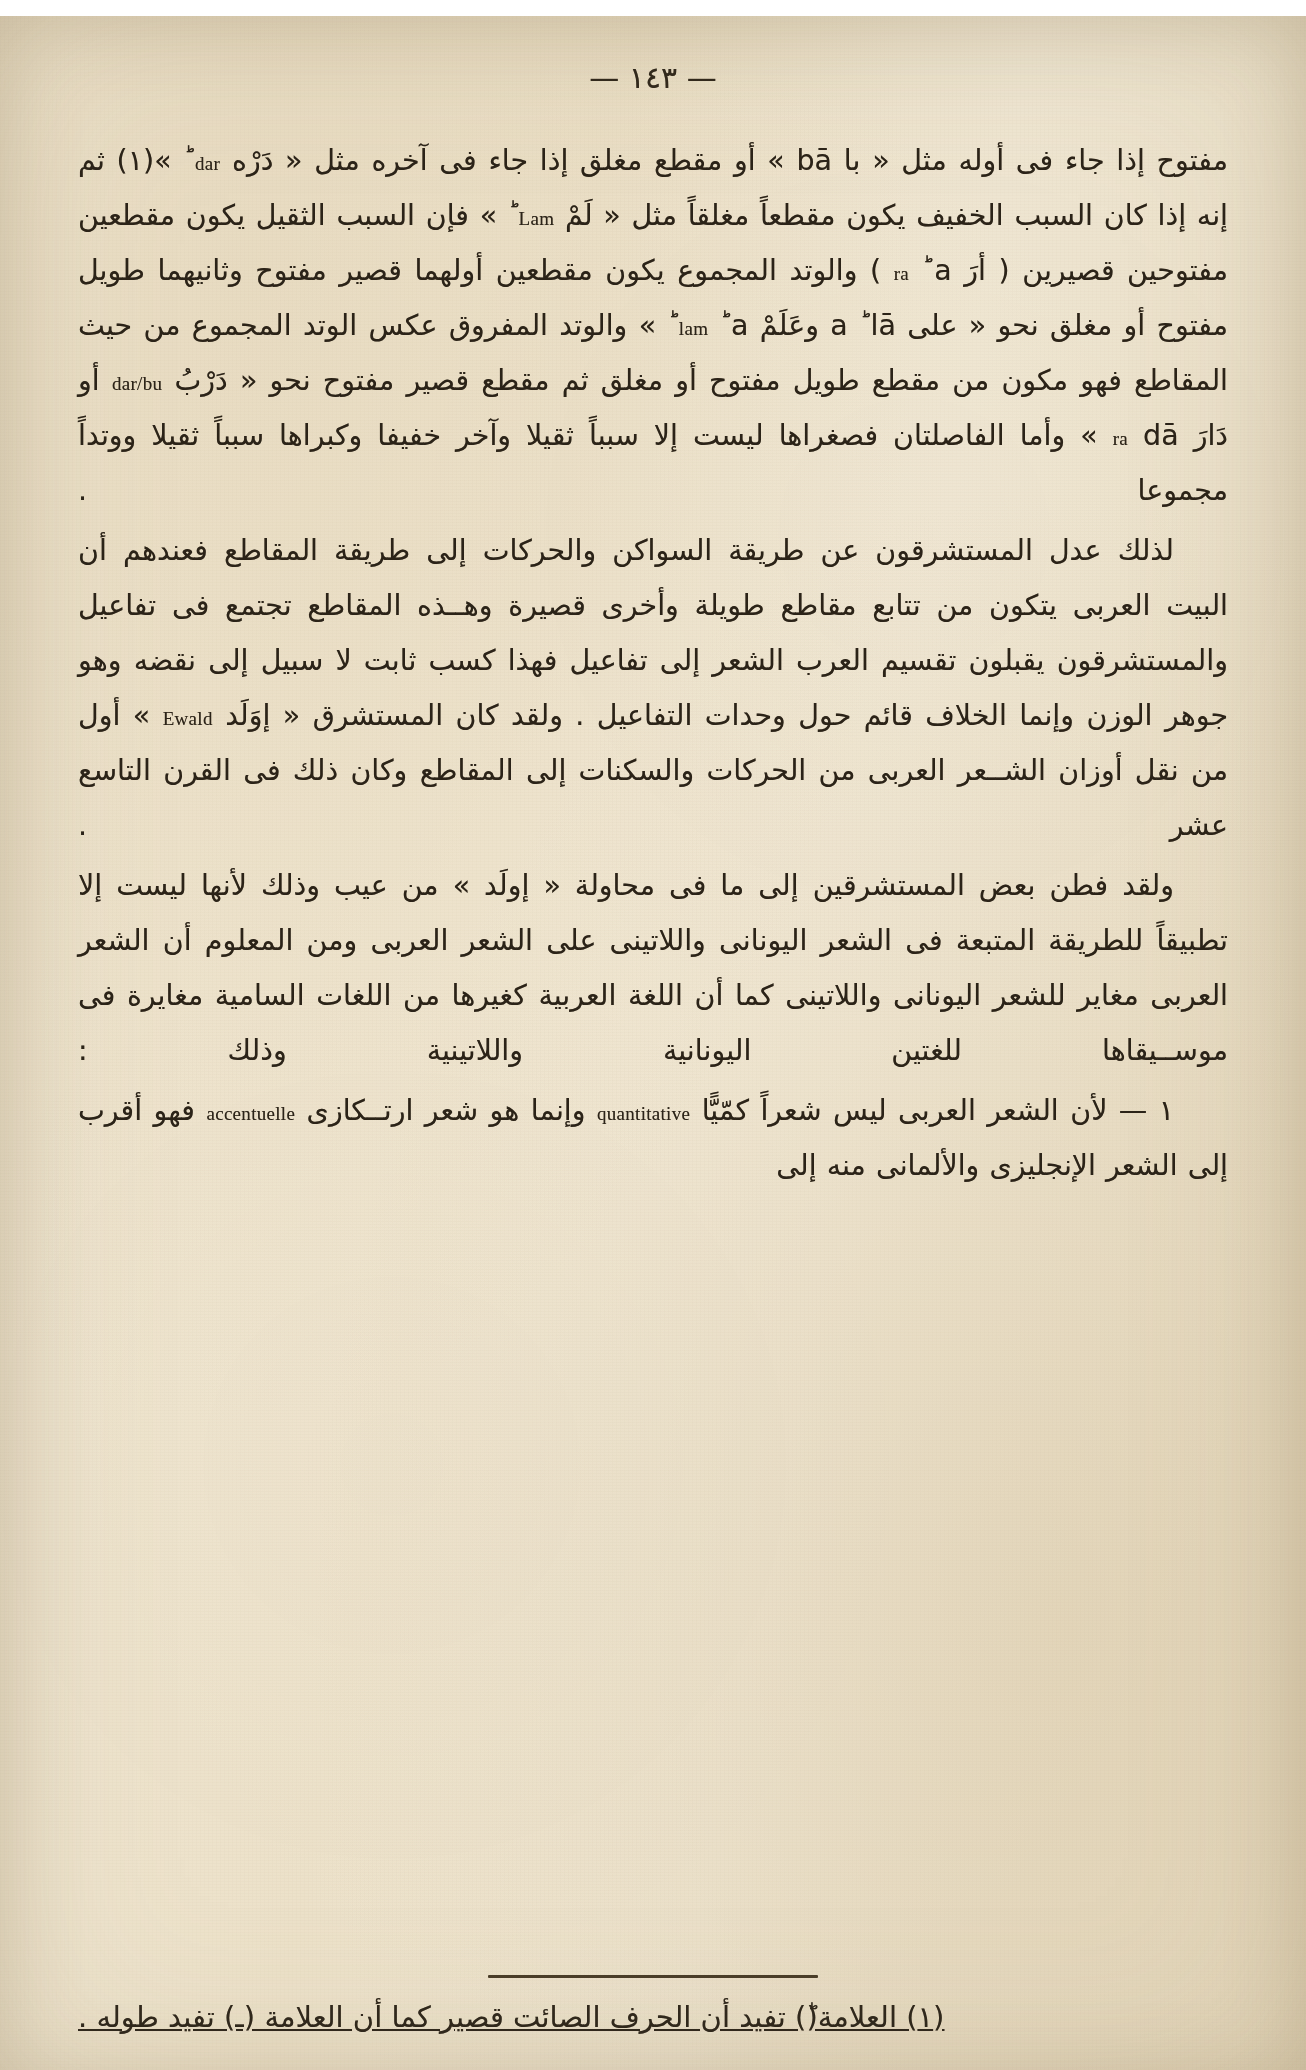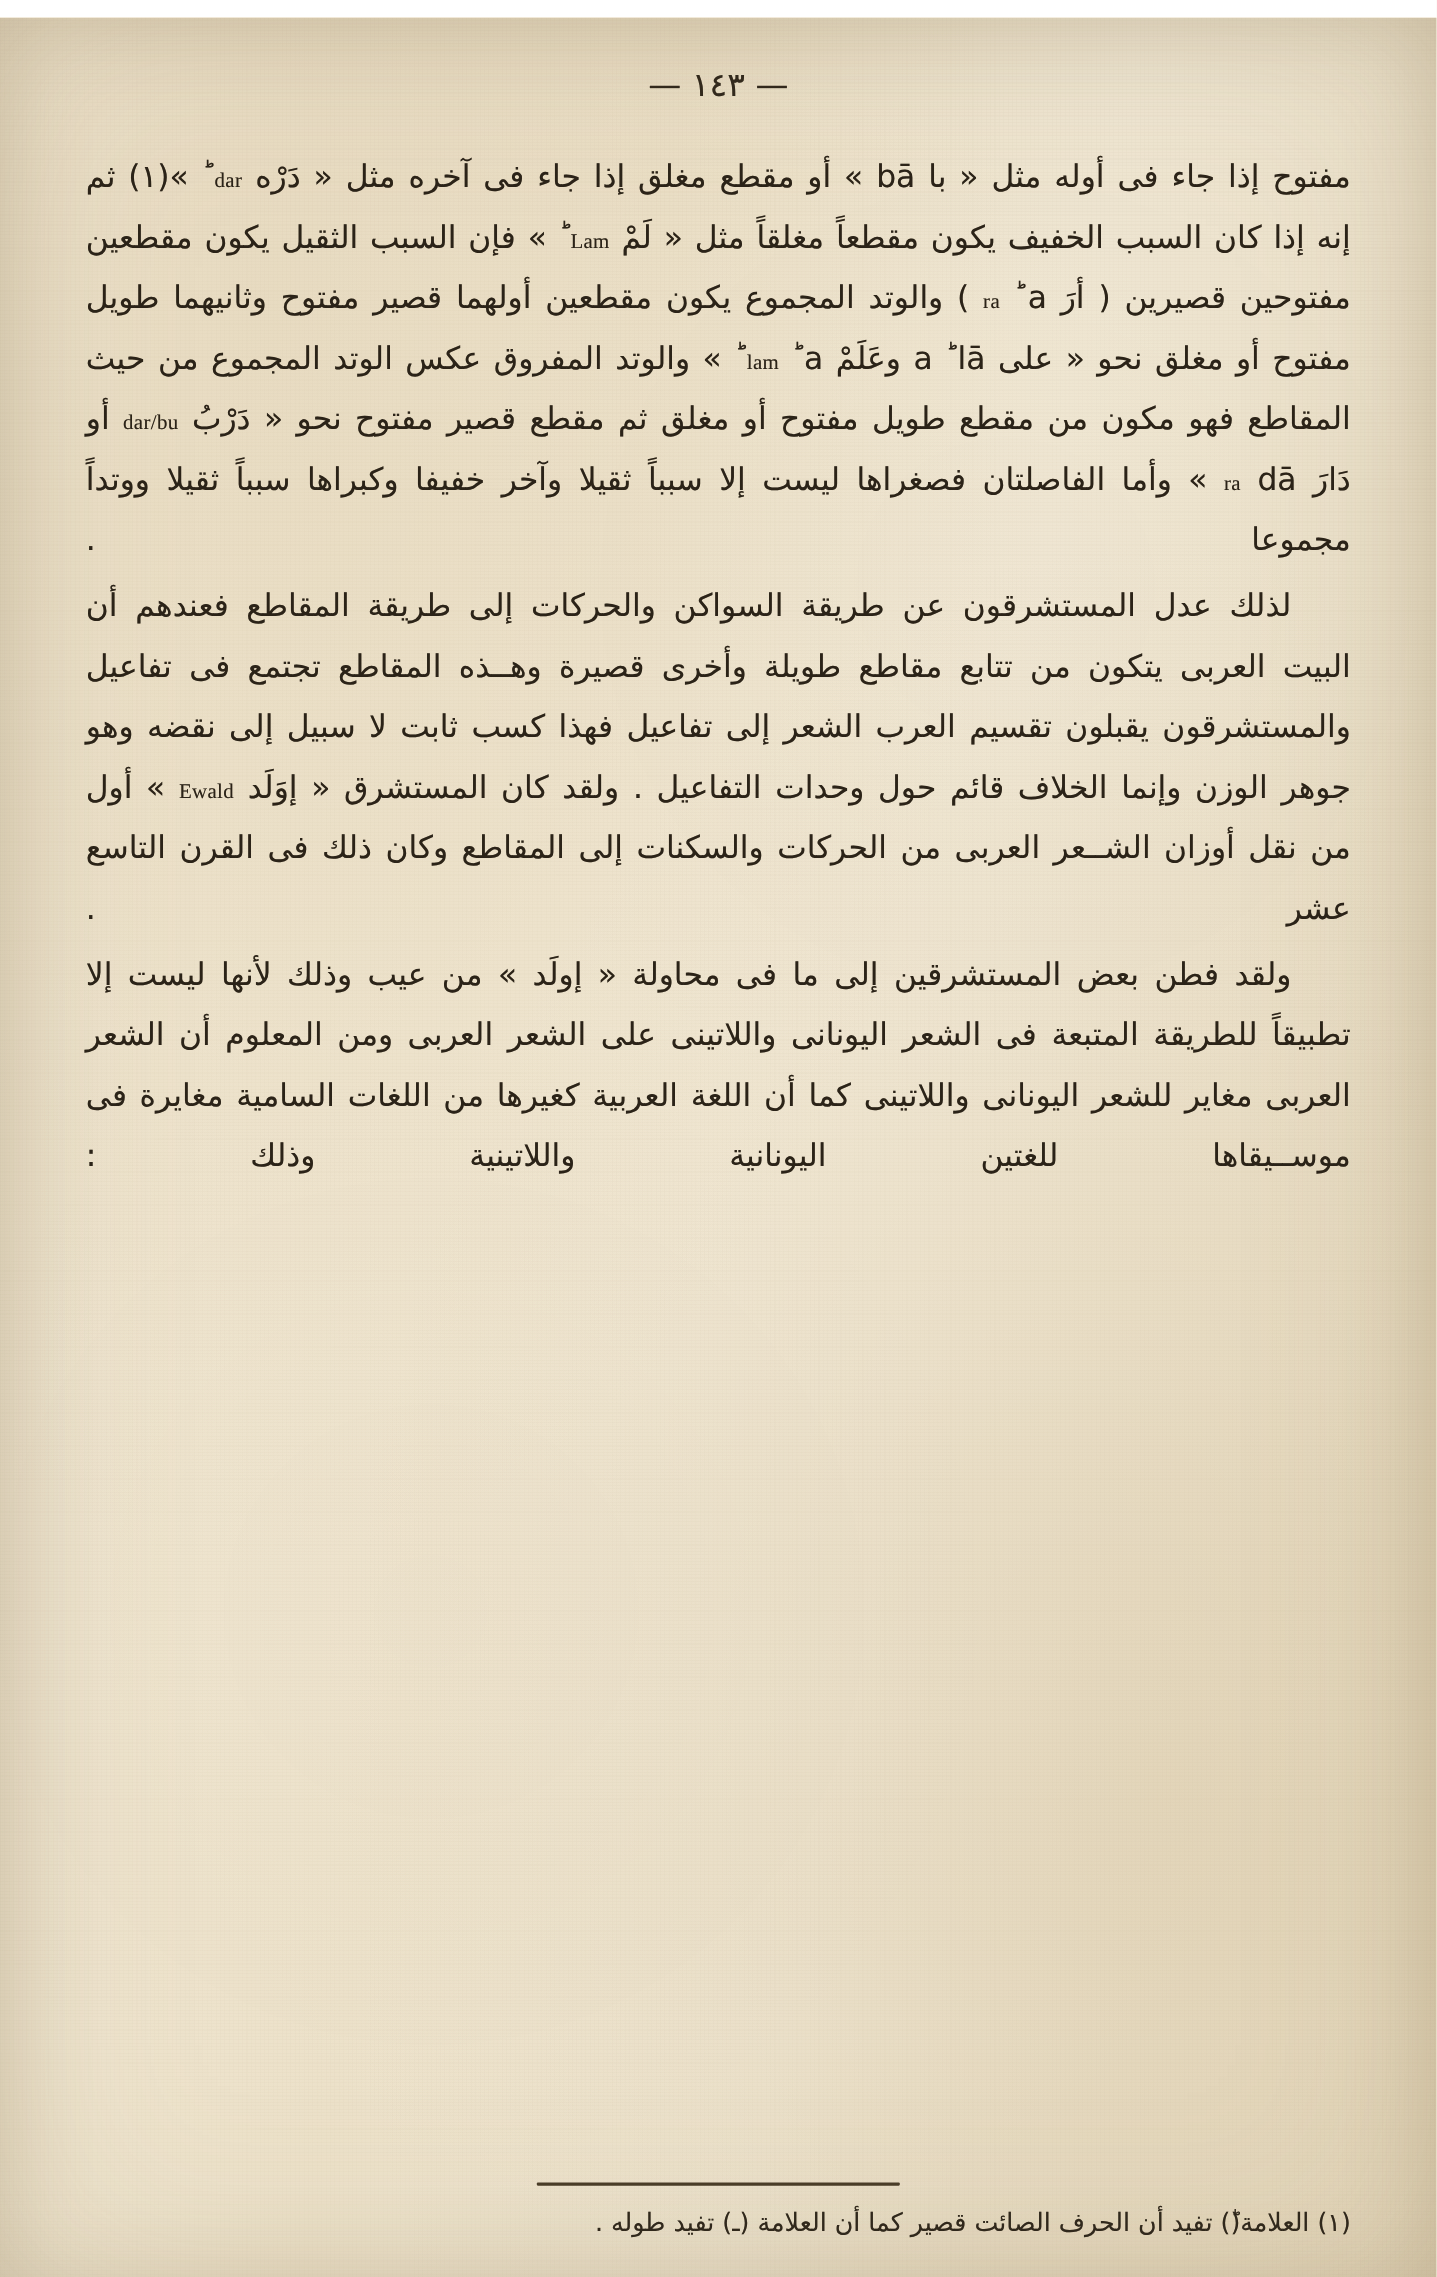--- a/index.html
+++ b/index.html
@@ -99,25 +99,26 @@
     direction: rtl;
   }
   .footnote-rule {
     width: 330px;
     height: 3px;
     background: #4a3d28;
     margin: 0 auto 16px auto;
     border-radius: 1px;
   }
   .footnote-text {
-    font-size: 23px;
+    font-size: 29px;
     line-height: 1.6;
-    text-align: right;
+    text-align: left;
     color: #30281c;
     direction: rtl;
+    text-decoration: underline;
   }
 
   
   .body-text, .footnote-text, .page-number {
     text-shadow: 0 0 .6px rgba(60,48,30,0.45);
   }
 </style>
 </head>
 <body>
 
@@ -130,20 +131,21 @@
     <div class="page-number">— ١٤٣ —</div>
 
     <div class="body-text">
 
       <p class="para no-indent flush">مفتوح إذا جاء فى أوله مثل « با bā » أو مقطع مغلق إذا جاء فى آخره مثل « دَرْه <span class="lat">dar</span> ؕ »(١) ثم إنه إذا كان السبب الخفيف يكون مقطعاً مغلقاً مثل « لَمْ <span class="lat">Lam</span> ؕ » فإن السبب الثقيل يكون مقطعين مفتوحين قصيرين ( أرَ a ؕ <span class="lat">ra</span> ) والوتد المجموع يكون مقطعين أولهما قصير مفتوح وثانيهما طويل مفتوح أو مغلق نحو « على a ؕ lā وعَلَمْ a ؕ <span class="lat">lam</span> ؕ » والوتد المفروق عكس الوتد المجموع من حيث المقاطع فهو مكون من مقطع طويل مفتوح أو مغلق ثم مقطع قصير مفتوح نحو « دَرْبُ <span class="lat">dar/bu</span> أو دَارَ dā <span class="lat">ra</span> » وأما الفاصلتان فصغراها ليست إلا سبباً ثقيلا وآخر خفيفا وكبراها سبباً ثقيلا ووتداً مجموعا .</p>
 
       <p class="para flush">لذلك عدل المستشرقون عن طريقة السواكن والحركات إلى طريقة المقاطع فعندهم أن البيت العربى يتكون من تتابع مقاطع طويلة وأخرى قصيرة وهــذه المقاطع تجتمع فى تفاعيل والمستشرقون يقبلون تقسيم العرب الشعر إلى تفاعيل فهذا كسب ثابت لا سبيل إلى نقضه وهو جوهر الوزن وإنما الخلاف قائم حول وحدات التفاعيل . ولقد كان المستشرق « إوَلَد <span class="lat">Ewald</span> » أول من نقل أوزان الشــعر العربى من الحركات والسكنات إلى المقاطع وكان ذلك فى القرن التاسع عشر .</p>
 
       <p class="para flush">ولقد فطن بعض المستشرقين إلى ما فى محاولة « إولَد » من عيب وذلك لأنها ليست إلا تطبيقاً للطريقة المتبعة فى الشعر اليونانى واللاتينى على الشعر العربى ومن المعلوم أن الشعر العربى مغاير للشعر اليونانى واللاتينى كما أن اللغة العربية كغيرها من اللغات السامية مغايرة فى موســيقاها للغتين اليونانية واللاتينية وذلك :</p>
 
+      <p class="para">١ — لأن الشعر العربى ليس شعراً كمّيًّا <span class="lat">quantitative</span> وإنما هو شعر ارتــكازى <span class="lat">accentuelle</span> فهو أقرب إلى الشعر الإنجليزى والألمانى منه إلى</p>
 
     </div>
   </div>
 
   <div class="footnote-wrap">
     <div class="footnote-rule"></div>
     <div class="footnote-text">(١) العلامة(ؕ) تفيد أن الحرف الصائت قصير كما أن العلامة (ـ) تفيد طوله .</div>
   </div>
 
   <div id="vignette"></div>

